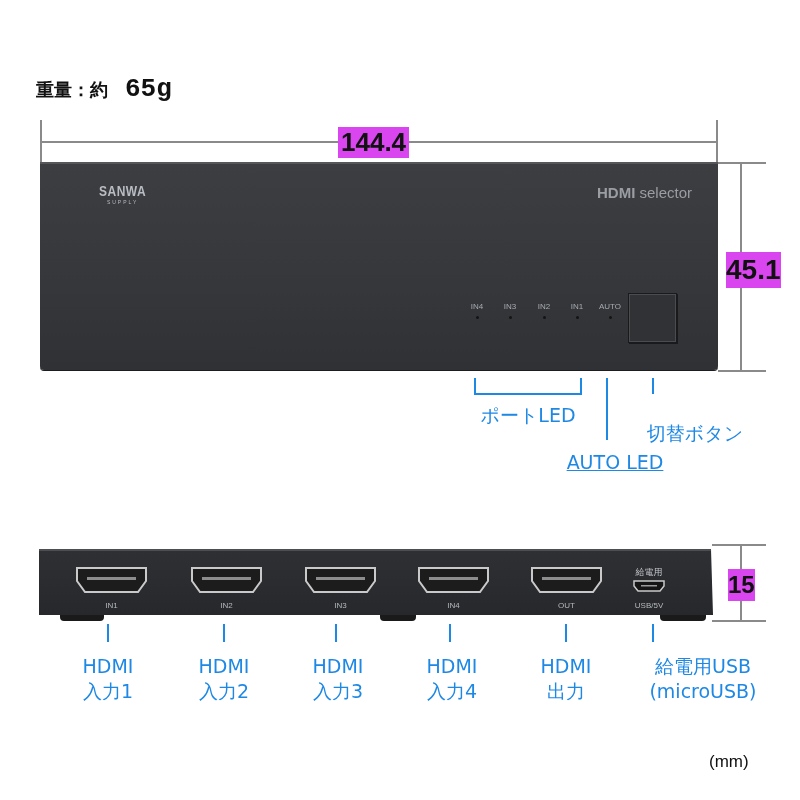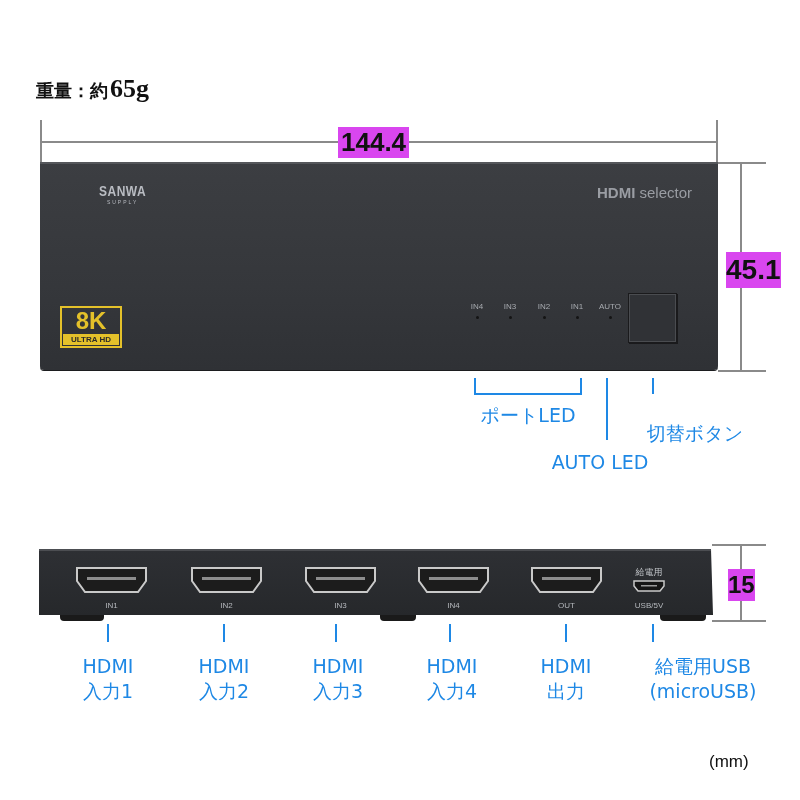--- a/index.html
+++ b/index.html
@@ -7,21 +7,21 @@
            font-family:"Liberation Sans", "DejaVu Sans", sans-serif; }
     .abs { position:absolute; }
     .dimline { position:absolute; background:#8a8a8a; }
     .dimtext { position:absolute; font-family:"Liberation Sans", sans-serif; font-weight:bold; color:#111; background:#d946ef; }
     .bline { position:absolute; background:#1e88e5; }
     .callout { position:absolute; text-align:center; color:#1e88e5; font-family:"DejaVu Sans", sans-serif; font-size:19px; line-height:25px; }
 
     
     .weight { left:36px; top:74px; color:#111; font-family:"DejaVu Sans", sans-serif; font-weight:bold; }
     .weight .lbl { font-size:18px; }
-    .weight .val { font-size:26px; font-family:Liberation Serif, serif; margin-left:2px; }
+    .weight .val { font-size:26px; font-family:Liberation Mono, monospace; margin-left:17px; }
 
     
     .front { left:40px; top:162px; width:678px; height:208px;
              background:linear-gradient(180deg,#3c3e42 0%,#35373b 60%,#2f3135 100%);
              border-radius:0 0 4px 4px; box-shadow:0 1px 0 #1c1d1f; }
     .front::before { content:""; position:absolute; left:0; top:0; right:0; height:2px; background:#55575b; }
     .brand { left:16px; top:22px; color:#b9bcc2; text-align:center;margin-left:43px; }
     .brand .b1 { font-size:12px; font-weight:bold; letter-spacing:0.5px; display:block; transform:scaleY(1.2); }
     .brand .b2 { font-size:5px; letter-spacing:2px; display:block; margin-top:1px; }
     .badge8k { left:20px; top:144px; width:62px; height:42px; border:2px solid #e4c12a; box-sizing:border-box; text-align:center; }
@@ -66,24 +66,20 @@
 <div class="dimtext" style="left:726px;top:252px;font-size:28px;padding:2px 0;">45.1</div>
 
 <div class="abs front">
   <div class="abs brand">
     <span class="b1">SANWA</span>
     <span class="b2">SUPPLY</span>
   </div>
   <div class="abs model">
     <span class="bold">HDMI</span><span> selector</span>
   </div>
-  <div class="abs badge8k">
-    <span class="k">8K</span>
-    <span class="uhd">ULTRA HD</span>
-  </div>
 
   <div class="led" style="left:437px;">
     <span>IN4</span><span class="dot"></span>
   </div>
   <div class="led" style="left:470px;">
     <span>IN3</span><span class="dot"></span>
   </div>
   <div class="led" style="left:504px;">
     <span>IN2</span><span class="dot"></span>
   </div>
@@ -96,21 +92,21 @@
 
   <div class="abs switchbtn"></div>
 </div>
 
 <div class="bline" style="left:474px;top:378px;width:2px;height:17px;"></div>
 <div class="bline" style="left:580px;top:378px;width:2px;height:17px;"></div>
 <div class="bline" style="left:474px;top:393px;width:108px;height:2px;"></div>
 <div class="callout" style="left:466px;top:403px;width:124px;">ポートLED</div>
 
 <div class="bline" style="left:606px;top:378px;width:2px;height:62px;"></div>
-<div class="callout" style="left:520px;top:450px;width:160px;">
+<div class="callout" style="left:535px;top:450px;width:160px;text-decoration:underline;">
   <div>AUTO LED</div>
 </div>
 
 <div class="bline" style="left:652px;top:378px;width:2px;height:16px;"></div>
 <div class="callout" style="left:636px;top:405px;width:118px;margin-top:16px;">切替ボタン</div>
 
 <div class="dimline" style="left:712px;top:544px;width:54px;height:2px;"></div>
 <div class="dimline" style="left:712px;top:620px;width:54px;height:2px;"></div>
 <div class="dimline" style="left:740px;top:545px;width:2px;height:76px;"></div>
 <div class="dimtext" style="left:728px;top:569px;font-size:24px;padding:2px 0;">15</div>

